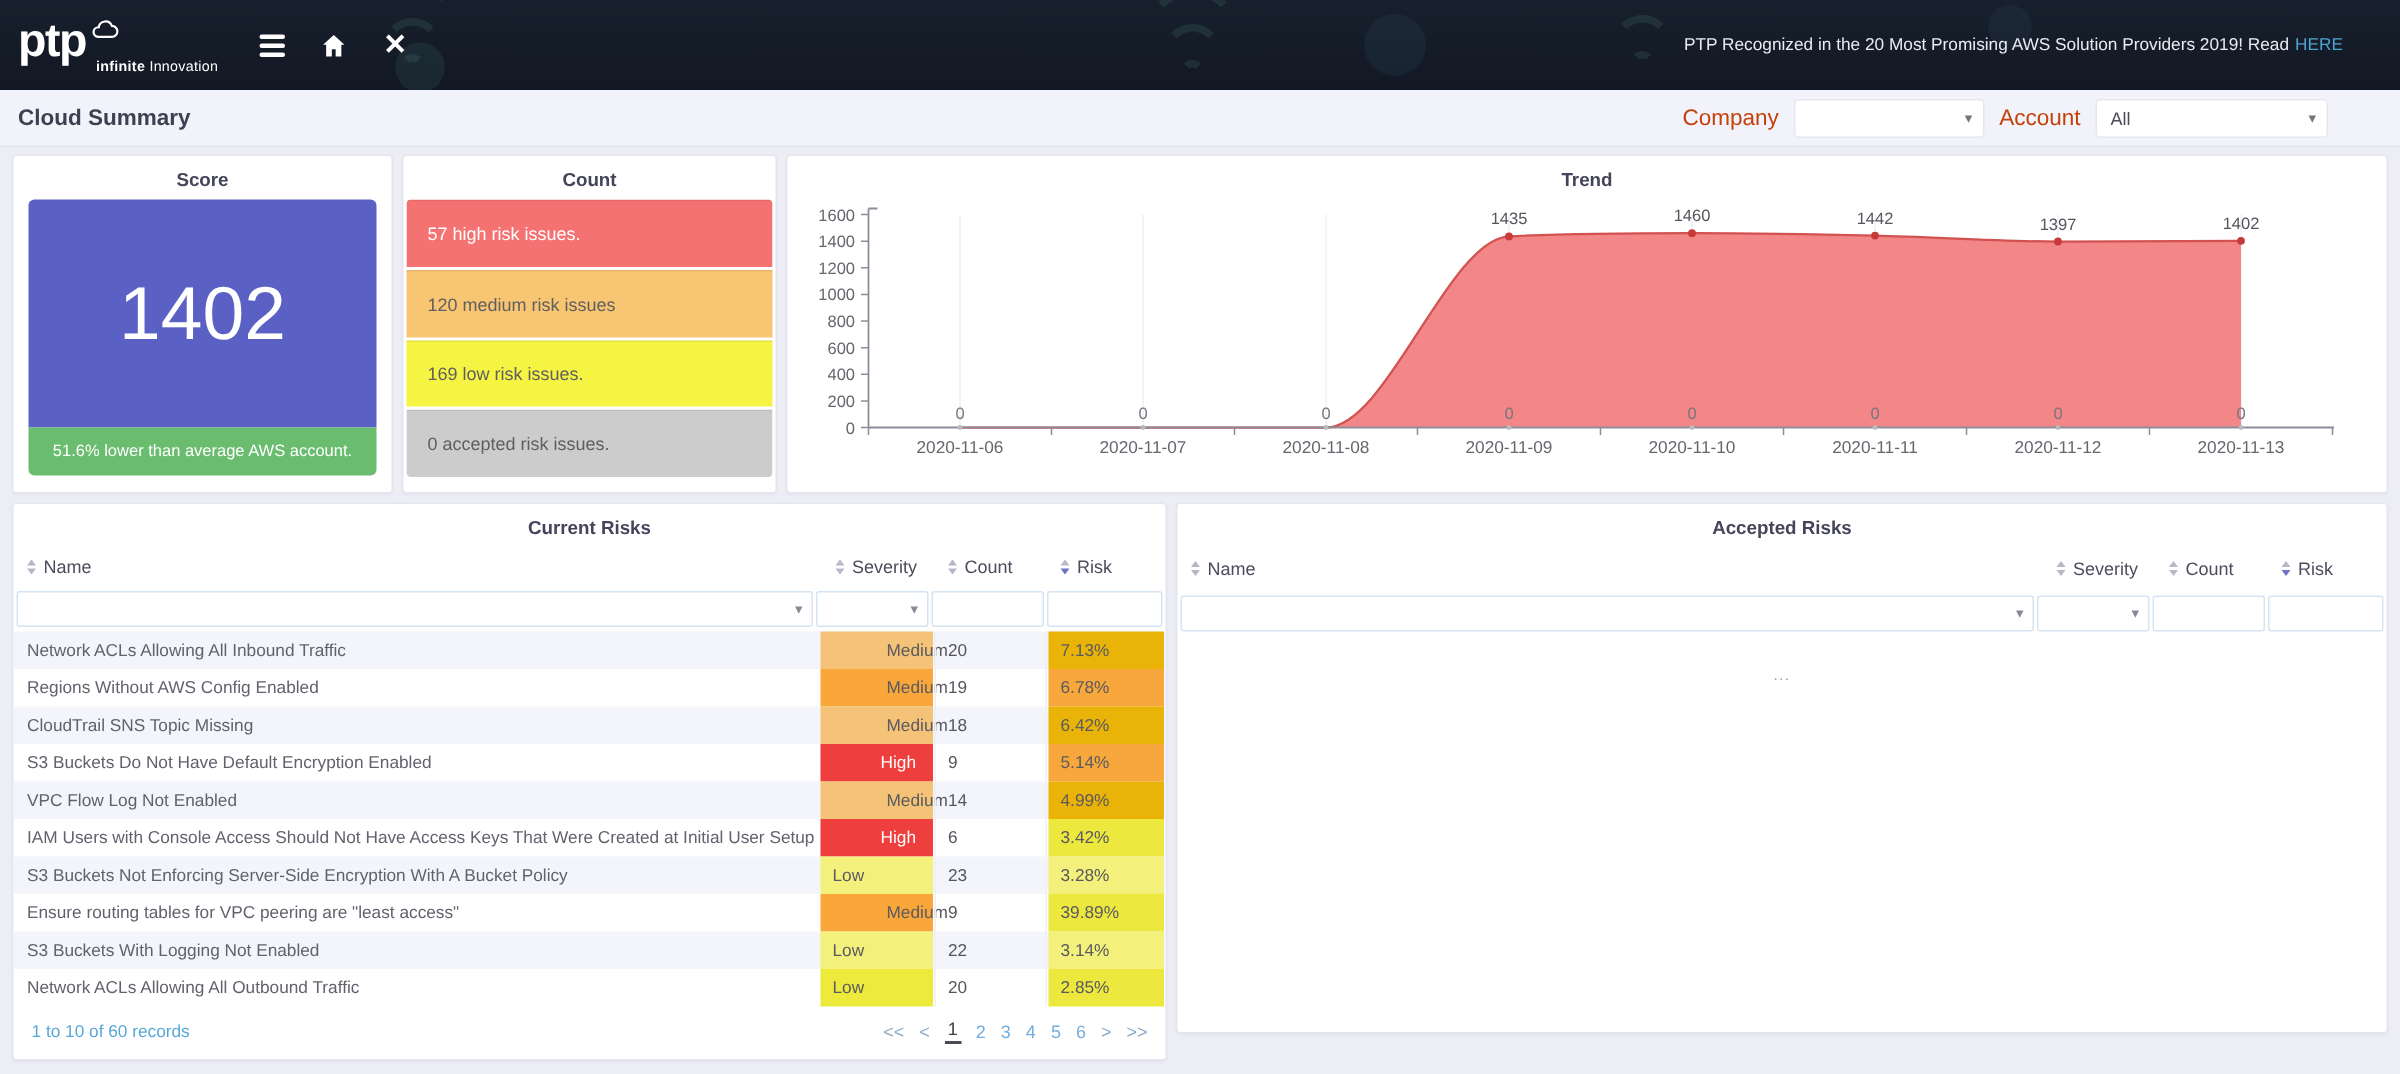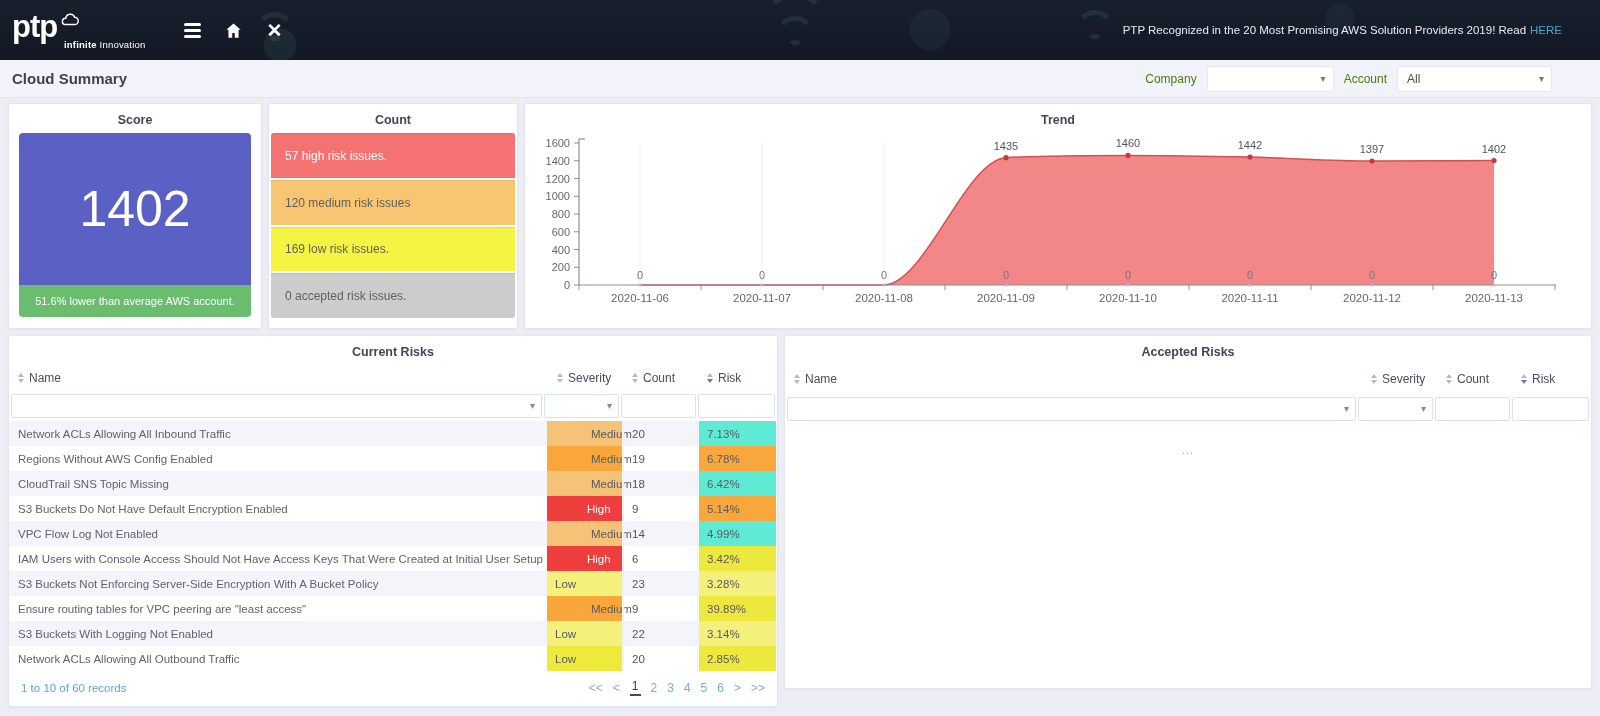--- a/index.html
+++ b/index.html
@@ -5,21 +5,21 @@
   * { margin:0; padding:0; box-sizing:border-box; }
   html,body { width:1600px; height:716px; overflow:hidden;
     font-family:"Liberation Sans", sans-serif; background:#ecedf5; }
 
   
   .topbar { position:relative; height:60px; background:
     radial-gradient(circle at 280px 45px, rgba(90,170,160,.10) 0 16px, transparent 17px),
     radial-gradient(circle at 930px 30px, rgba(90,150,190,.08) 0 20px, transparent 21px),
     radial-gradient(circle at 1340px 18px, rgba(90,150,190,.07) 0 14px, transparent 15px),
     linear-gradient(#18202d,#121824);
-    display:flex; align-items:center; overflow:hidden;gap:11px; }
+    display:flex; align-items:center; overflow:hidden; }
   .wifi { position:absolute; width:70px; height:40px; opacity:.10; }
   .wifi i { position:absolute; left:50%; bottom:0; transform:translateX(-50%);
     border:5px solid #7fd4c1; border-bottom-color:transparent; border-left-color:transparent;
     border-right-color:transparent; border-radius:50%; }
   .wifi i:nth-child(1){ width:64px; height:64px; }
   .wifi i:nth-child(2){ width:40px; height:40px; }
   .wifi i:nth-child(3){ width:16px; height:16px; }
   .logo { display:flex; flex-direction:column; padding-left:12px; color:#fff; z-index:2; }
   .logo-row { display:flex; align-items:flex-start; line-height:1; }
   .logo-text { font-size:31px; font-weight:700; letter-spacing:-1px; }
@@ -33,21 +33,21 @@
   .close-ic { color:#fff; font-size:19px; font-weight:700; }
   .banner { position:absolute; right:38px; top:0; height:60px; display:flex; align-items:center;
     color:#e8ecf2; font-size:11.5px; z-index:2; }
   .banner a { color:#4fa3d1; text-decoration:none; margin-left:4px; cursor:pointer; }
 
   
   .titlebar { height:38px; background:#f2f2fa; border-bottom:1px solid rgba(0,0,0,.05);
     display:flex; align-items:center; padding:0 48px 0 12px; }
   .page-title { font-size:15px; font-weight:700; color:#3f3f51; }
   .tb-right { margin-left:auto; display:flex; align-items:center; gap:10px; }
-  .tb-label { font-size:12px; color:#4d7c0f; }
+  .tb-label { font-size:15px; color:#c2410c; }
   .select { background:#fff; border:1px solid #e6e6ef; border-radius:3px; height:26px;
     display:flex; align-items:center; padding:0 22px 0 9px; position:relative;
     font-size:12px; color:#4c4c58; cursor:pointer; }
   .select::after { content:"▾"; position:absolute; right:7px; color:#777; font-size:10px; }
   .sel-company { width:127px; } .sel-account { width:155px; }
 
   
   .main { padding:5px 8px 0 8px; }
   .row { display:flex; gap:6px; }
   .card { background:#fff; border:1px solid #e5e5ee; border-radius:3px;
@@ -100,21 +100,21 @@
   .c-name { color:#62626e; padding-left:9px; overflow:hidden; white-space:nowrap; }
   .c-sev, .c-risk { margin:0 1px; padding-left:8px; color:#5a5a60; }
   .c-count { padding-left:8px; color:#55555e; border-left:1px solid #eef0f6; border-right:1px solid #eef0f6; }
   .sev-High { background:var(--sev-high); color:#fff;padding-left:40px; }
   .sev-Medium { background:var(--sev-medium);padding-left:44px; }
   .sev-Low { background:var(--sev-low);text-align:right; }
   .risk-orange { background:var(--risk-orange); }
   .risk-yellow { background:var(--risk-yellow); }
   .striped .sev-Medium { background:#f5c377; }
   .striped .sev-Low { background:#f4f07c; }
-  .striped .risk-orange { background:#5eead4; }
+  .striped .risk-orange { background:#eab308; }
   .striped .risk-yellow { background:#f4f07c; }
 
   .t-footer { margin-top:auto; display:flex; align-items:center; padding:8px 12px 10px; }
   .records { font-size:11.5px; color:#58a7d8; }
   .pager { margin-left:auto; display:flex; align-items:center; gap:10px; font-size:12px; }
   .pg-item { color:#72aede; cursor:pointer; }
   .pg-item.nav { color:#8fa8c6; }
   .pg-item.current { color:#3c3c4a; border-bottom:2px solid #4a4a58; padding:0 2px 1px; }
 
   .empty-dots { text-align:center; color:#9a9aa6; font-size:10px; padding-top:20px; letter-spacing:1px; }

